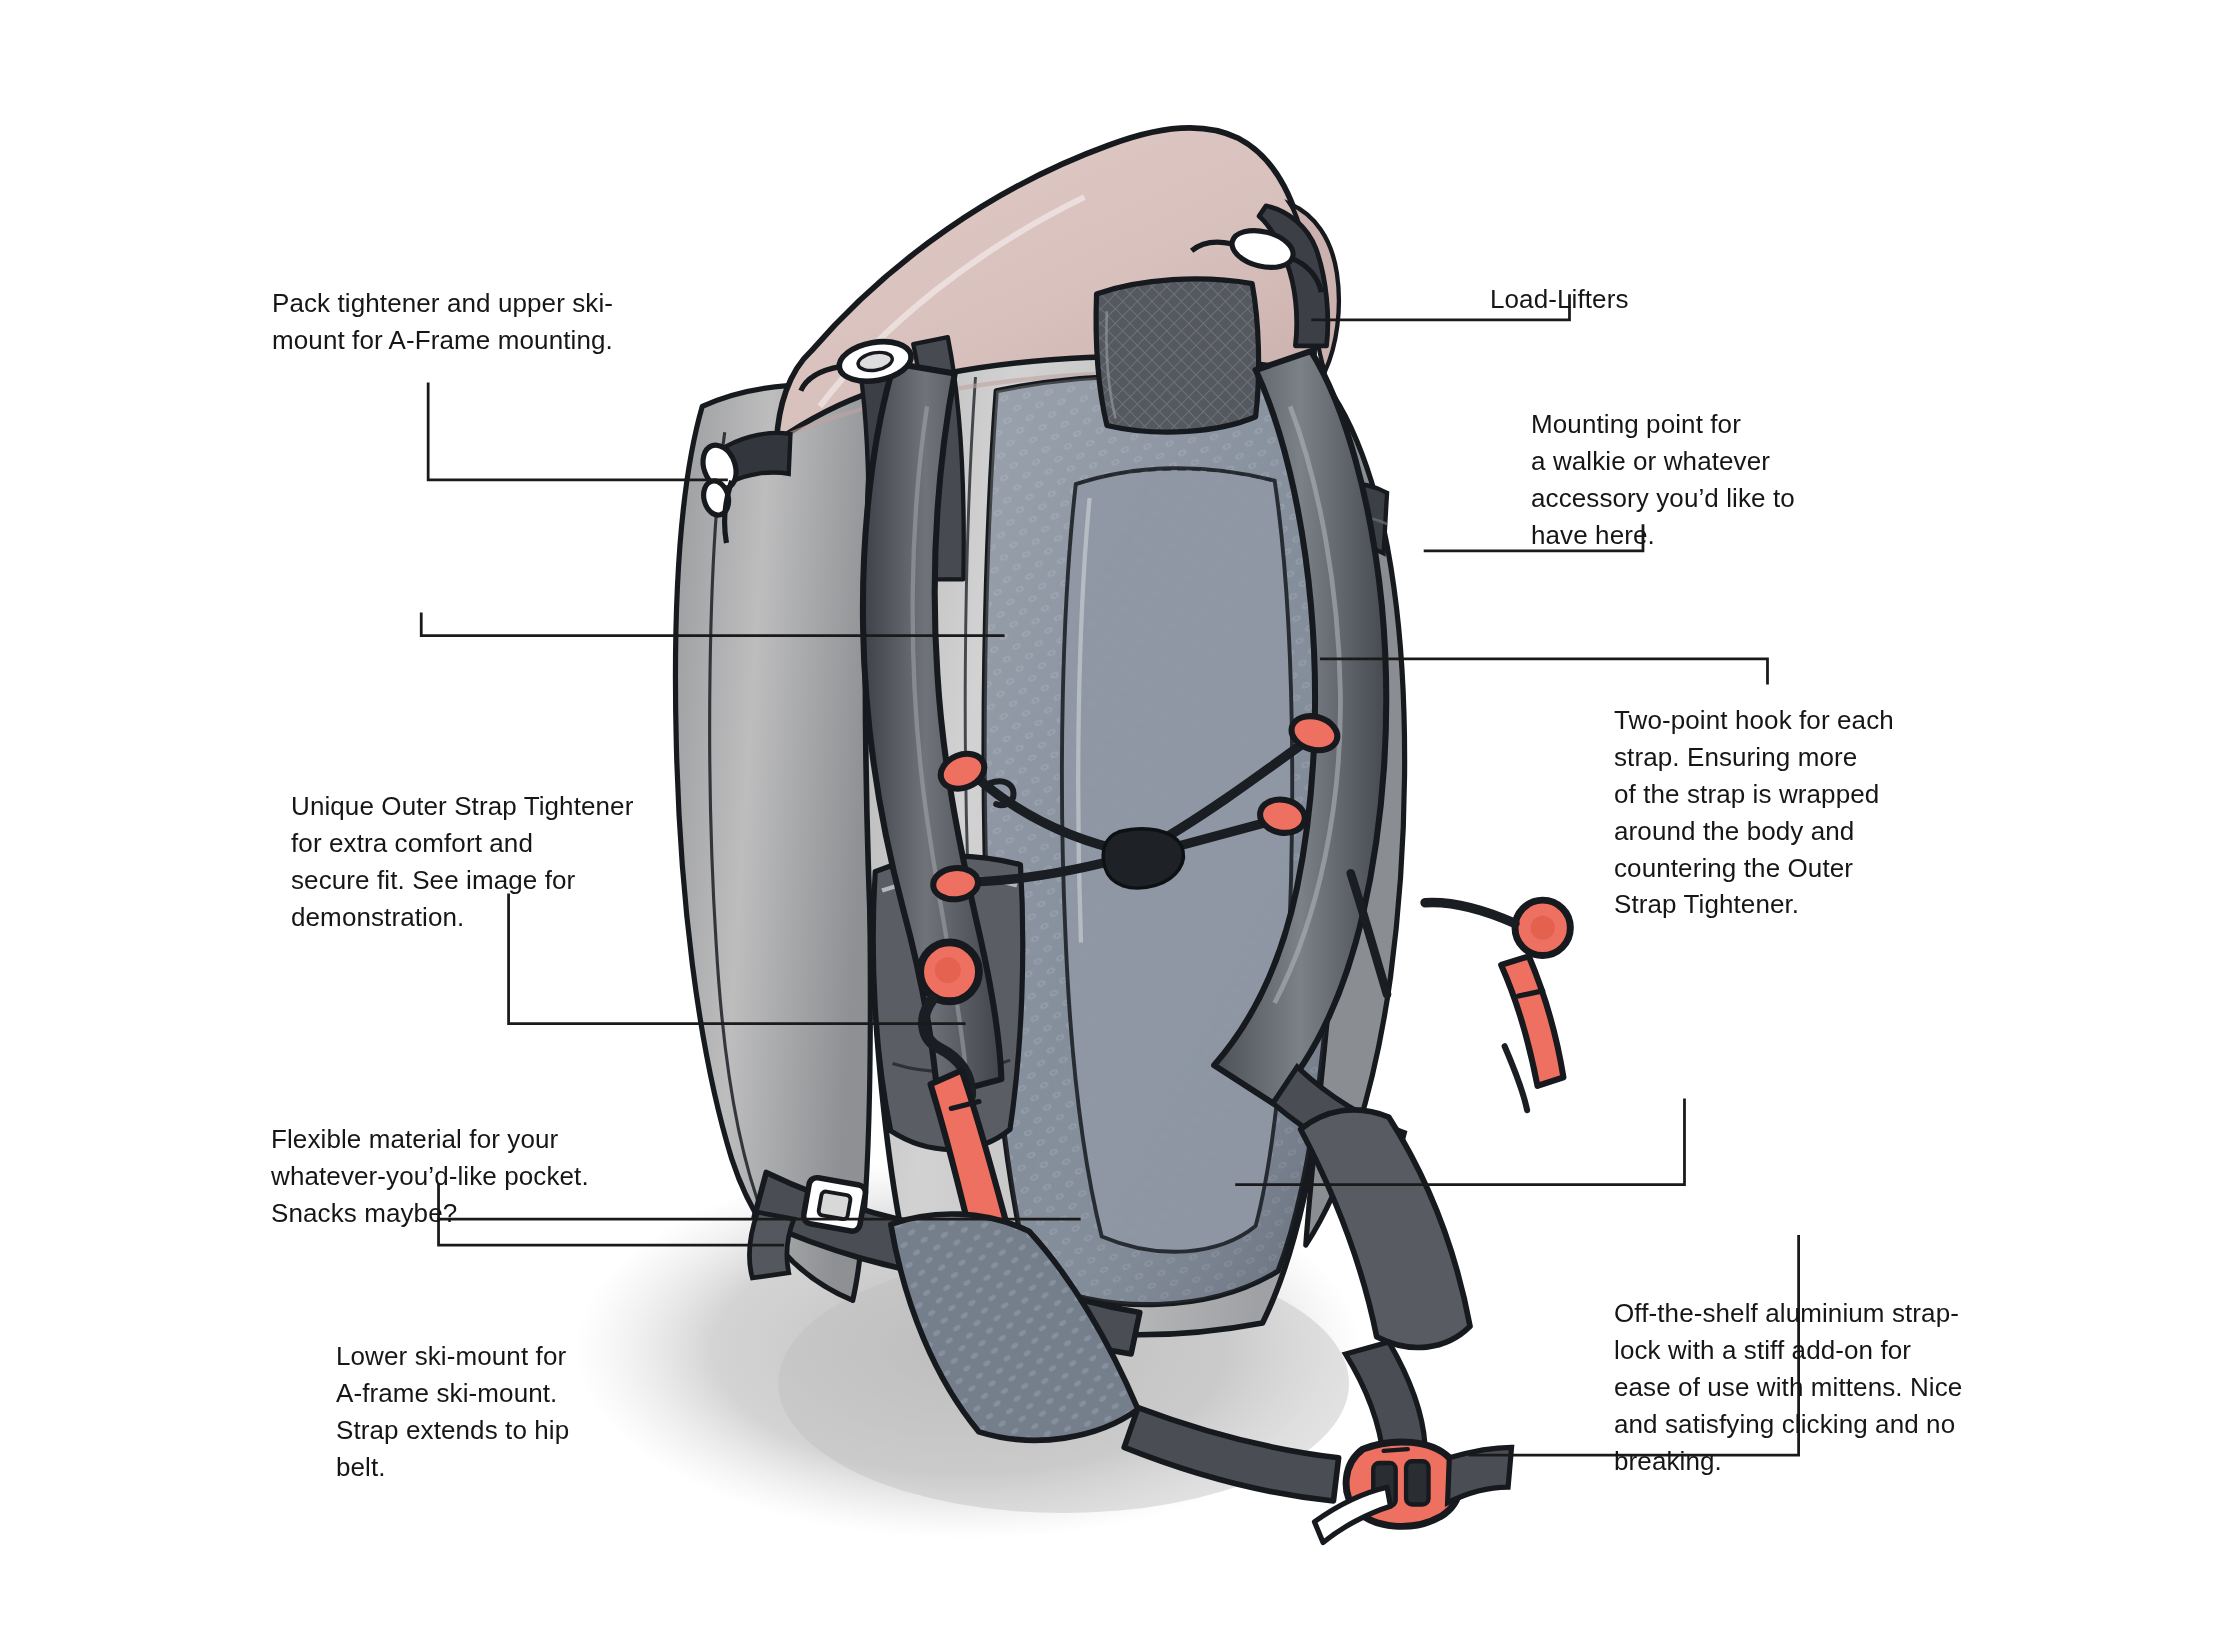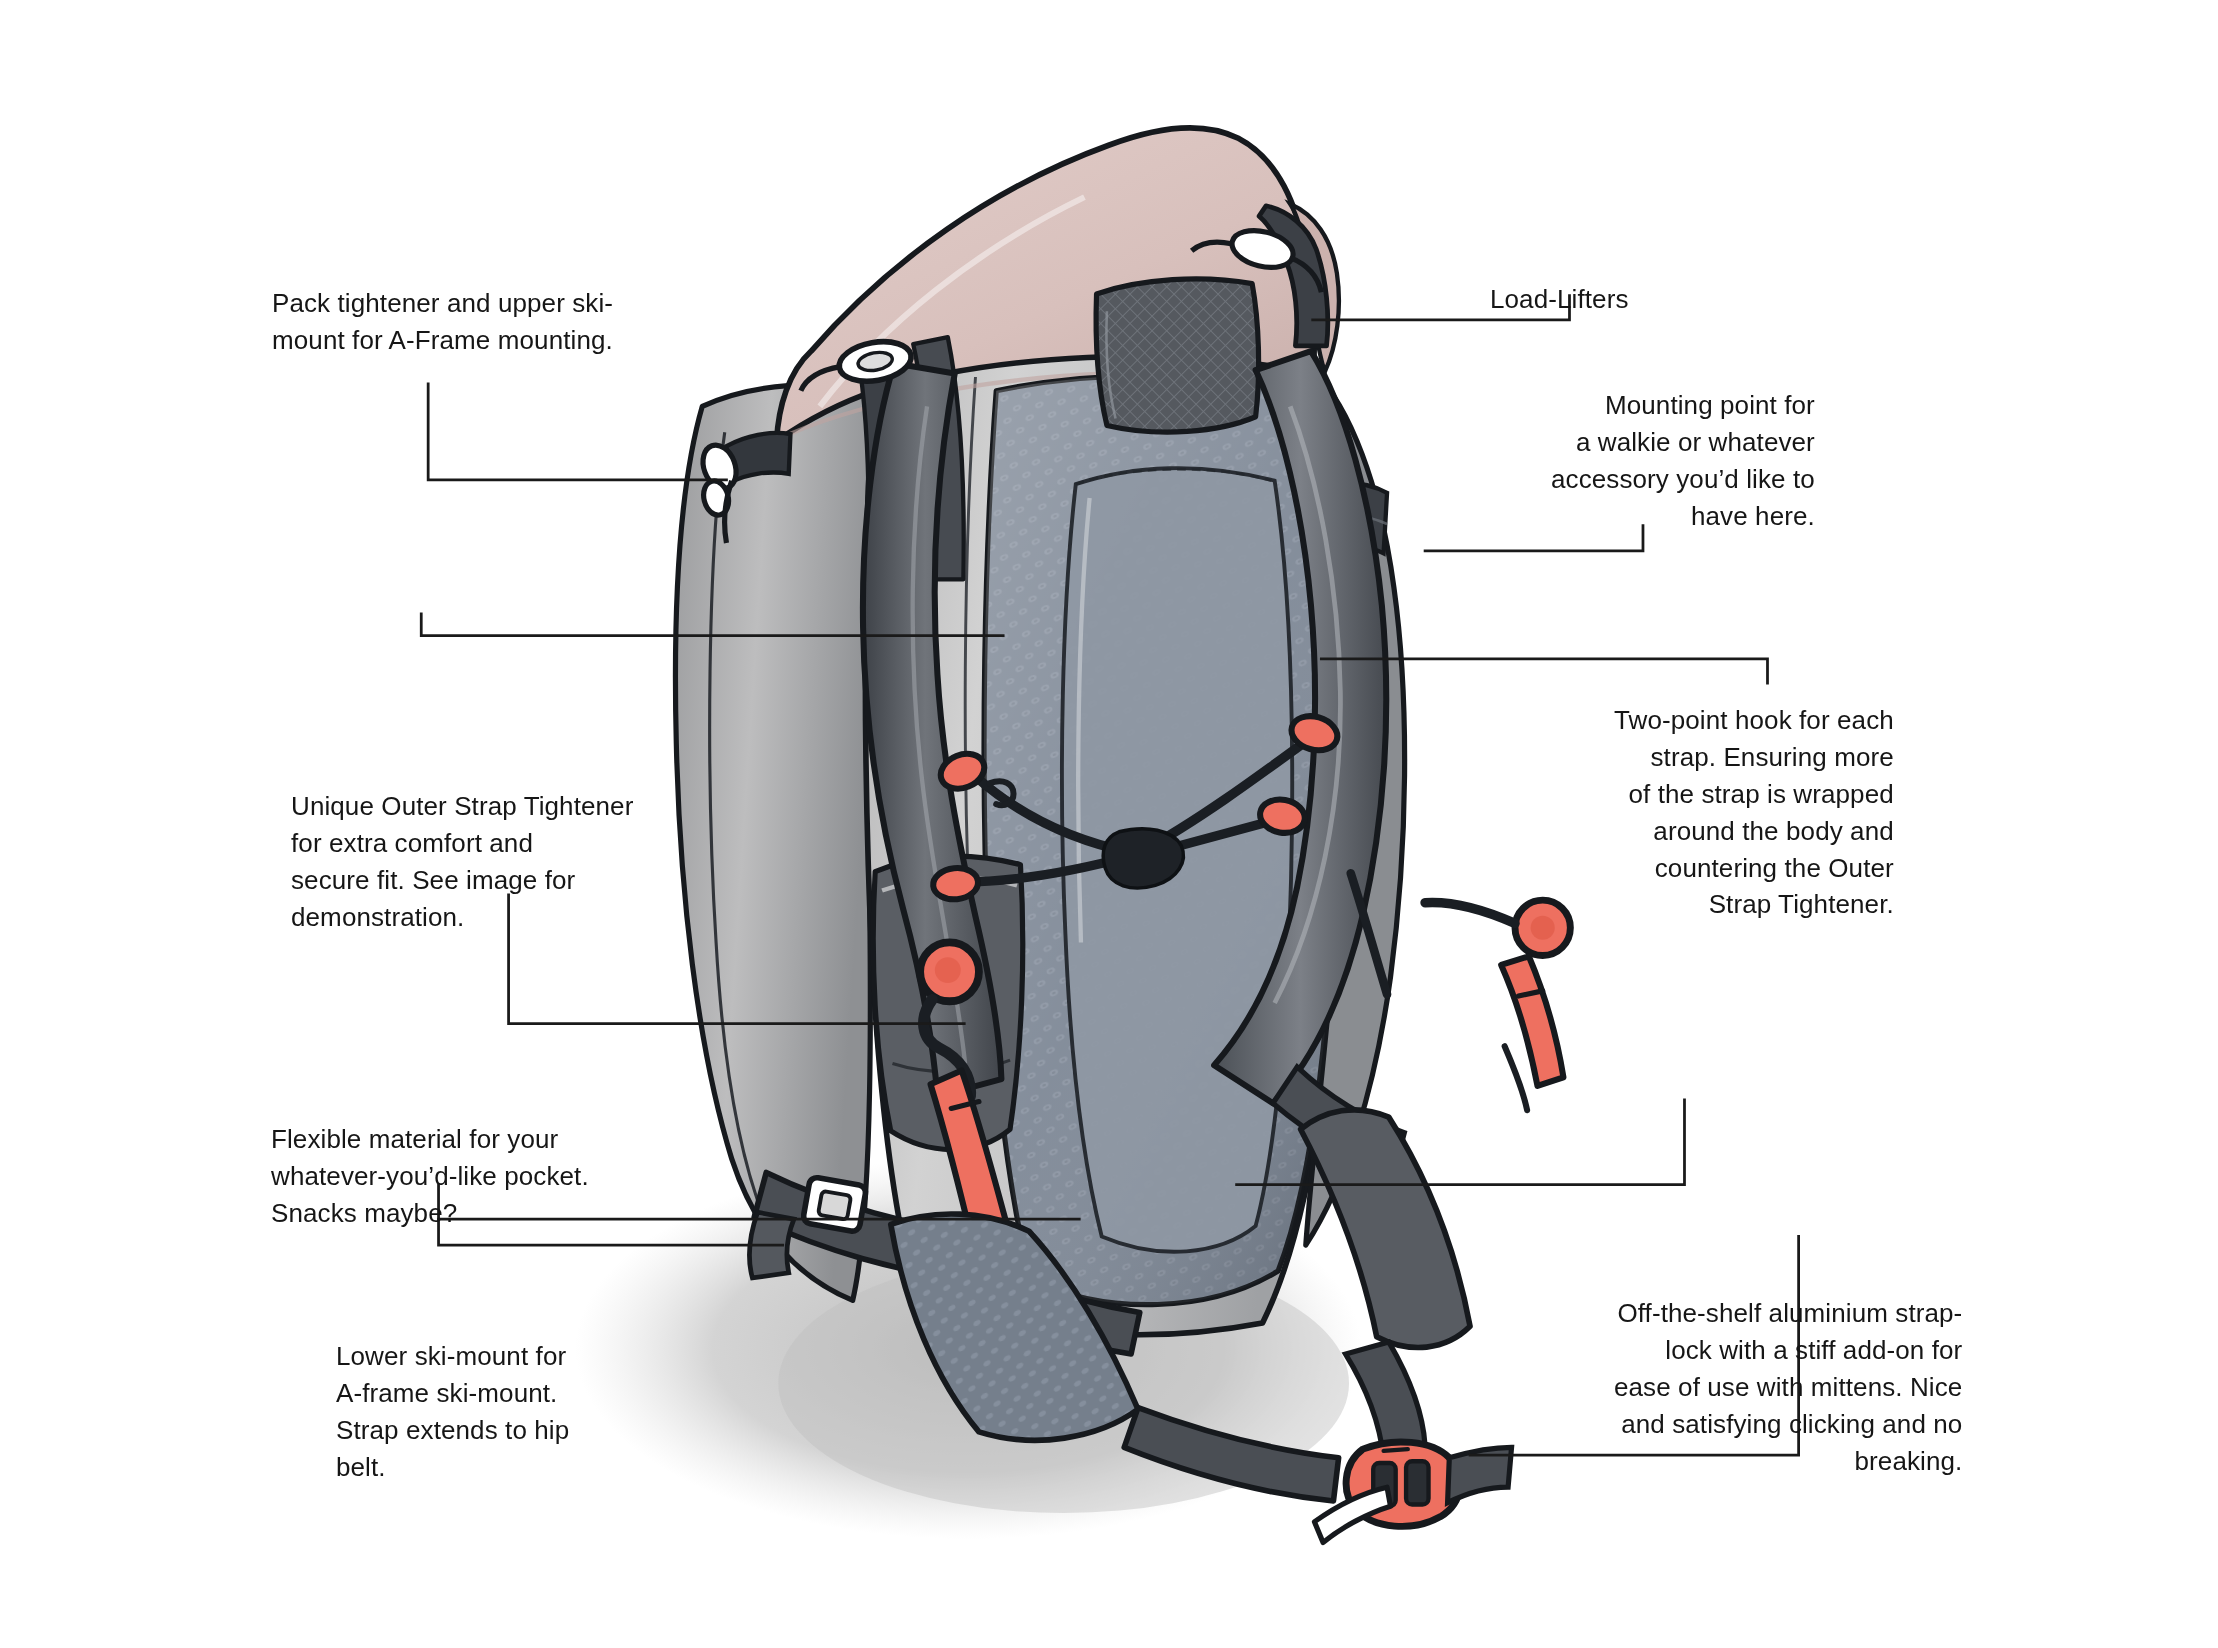--- a/index.html
+++ b/index.html
@@ -13,21 +13,21 @@
   svg.art{position:absolute;left:0;top:0;width:2219px;height:1648px;}
   .anno{
     position:absolute;
     font-size:26px;
     line-height:1.42;
     color:#161616;
     letter-spacing:0.1px;
     white-space:pre-line;
     font-weight:400;
   }
-  .anno.r{text-align:right;}
+  .anno.r{text-align:left;}
   .txt{display:block;}
 </style>
 </head>
 <body>
 
 <div id="stage">
 
   <svg class="art" viewBox="0 0 2566 1906" aria-hidden="true">
     <defs>
 
@@ -357,21 +357,21 @@
     <span class="txt">Lower ski-mount for
 A-frame ski-mount.
 Strap extends to hip
 belt.</span>
   </div>
 
   <div class="anno r" style="left:1490px;top:244px;">
     <span class="txt">Load-Lifters</span>
   </div>
 
-  <div class="anno r" style="left:1531px;top:350px;margin-left:20px;">
+  <div class="anno r" style="left:1531px;top:369px;">
     <span class="txt">Mounting point for
 a walkie or whatever
 accessory you’d like to
 have here.</span>
   </div>
 
   <div class="anno r" style="left:1614px;top:665px;">
     <span class="txt">Two-point hook for each
 strap. Ensuring more
 of the strap is wrapped

